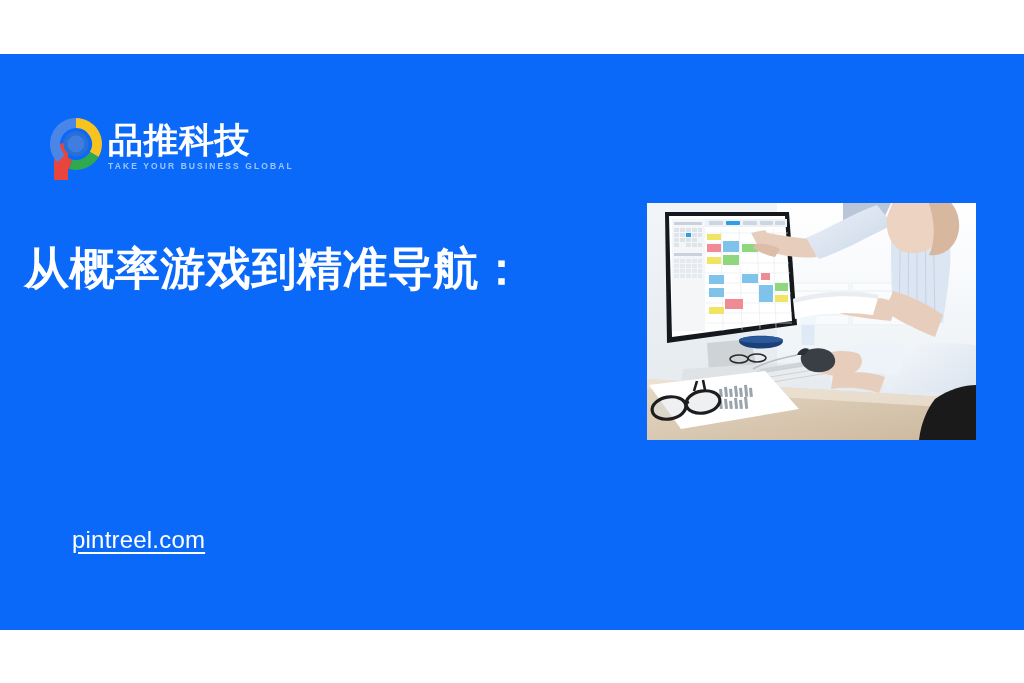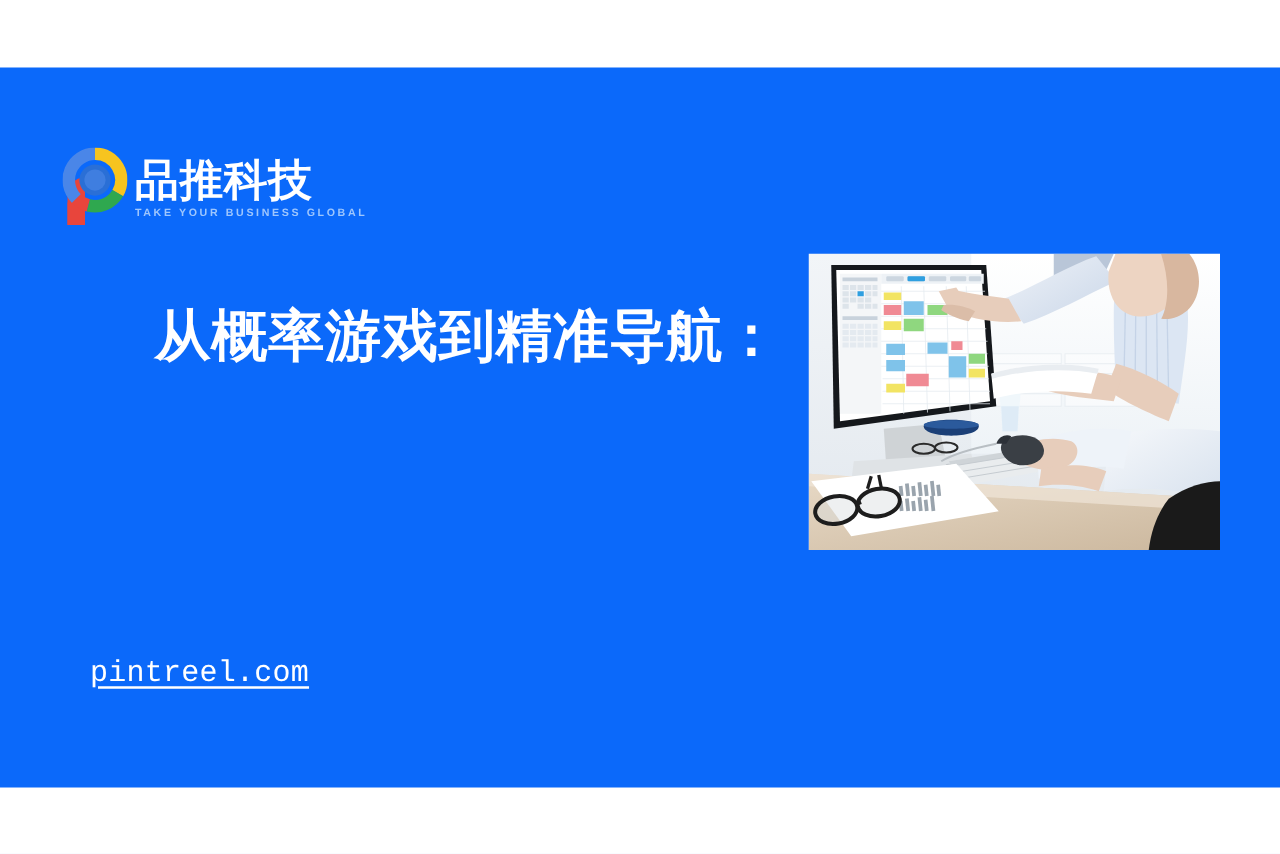--- a/index.html
+++ b/index.html
@@ -27,21 +27,21 @@
     width: 1024px;
     height: 576px;
     background: #0b69fa;
   }
   
   .logo-block {
     position: absolute;
     left: 50px;
     top: 118px;
     display: flex;
-    align-items: center;
+    align-items: flex-start;
   }
   .logo-mark {
     width: 52px;
     height: 62px;
     flex: 0 0 auto;
   }
   .logo-text-wrap {
     margin-left: 6px;
     padding-top: 4px;
     display: flex;
@@ -63,42 +63,42 @@
     font-weight: 700;
     white-space: nowrap;
     font-family: "Liberation Sans", sans-serif;
   }
   
   .title {
     position: absolute;
     left: 24px;
     top: 238px;
     width: 600px;
-    text-align: right;
+    text-align: left;
     color: #ffffff;
     font-family: "DejaVu Serif", "Liberation Serif", serif;
     font-weight: 700;
     font-size: 45px;
     line-height: 1.36;
     letter-spacing: 0.5px;
   }
   .title-line {
     display: block;
     white-space: nowrap;
   }
   
   .url {
     position: absolute;
     left: 72px;
     top: 526px;
     font-size: 24px;
     color: #ffffff;
     text-decoration: underline;
     text-underline-offset: 4px;
-    font-family: Liberation Mono, monospace;
+    font-family: Liberation Sans, sans-serif;
     letter-spacing: 0.2px;
   }
   
   .photo {
     position: absolute;
     left: 647px;
     top: 203px;
     width: 329px;
     height: 237px;
     overflow: hidden;

